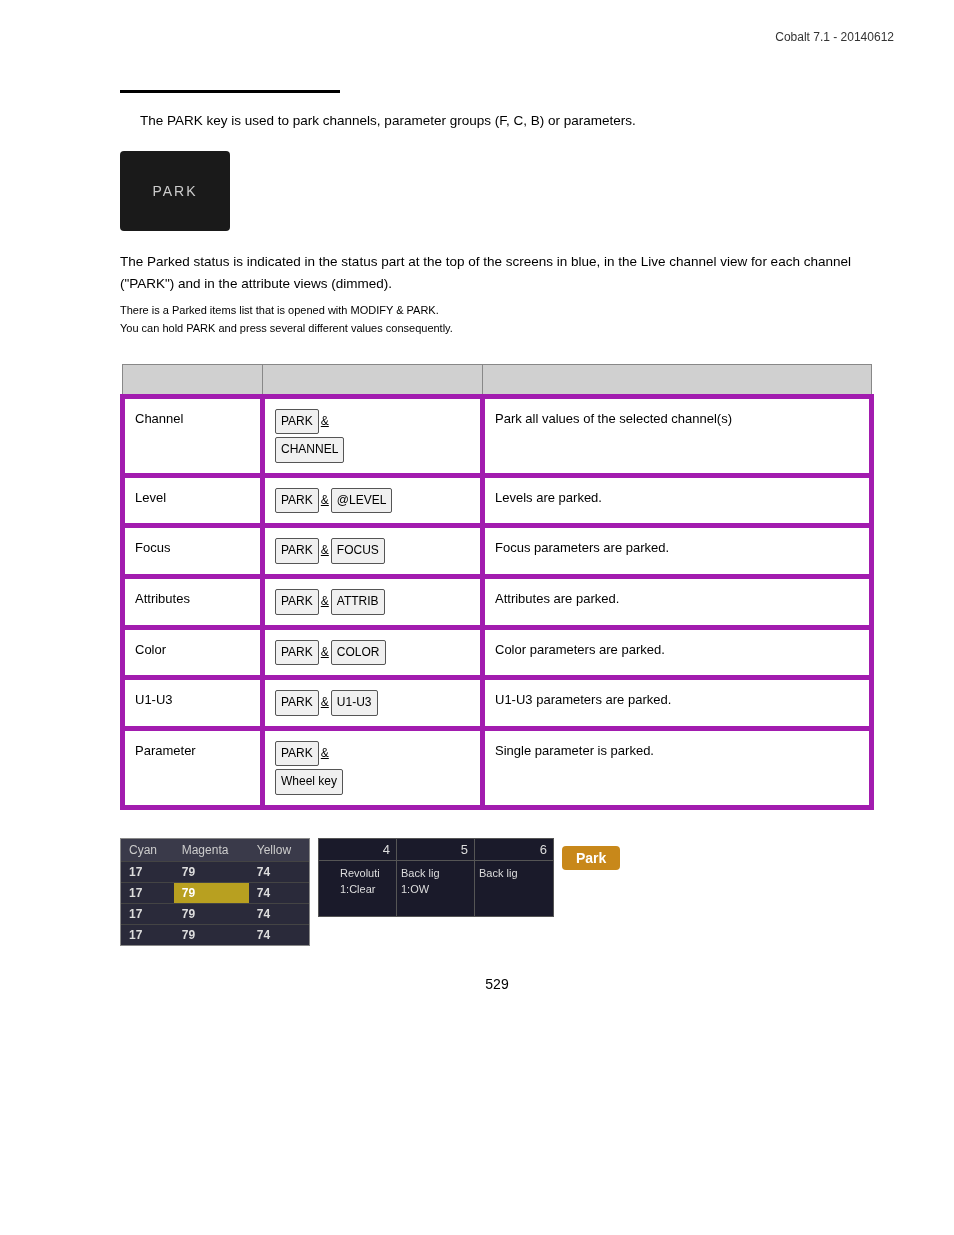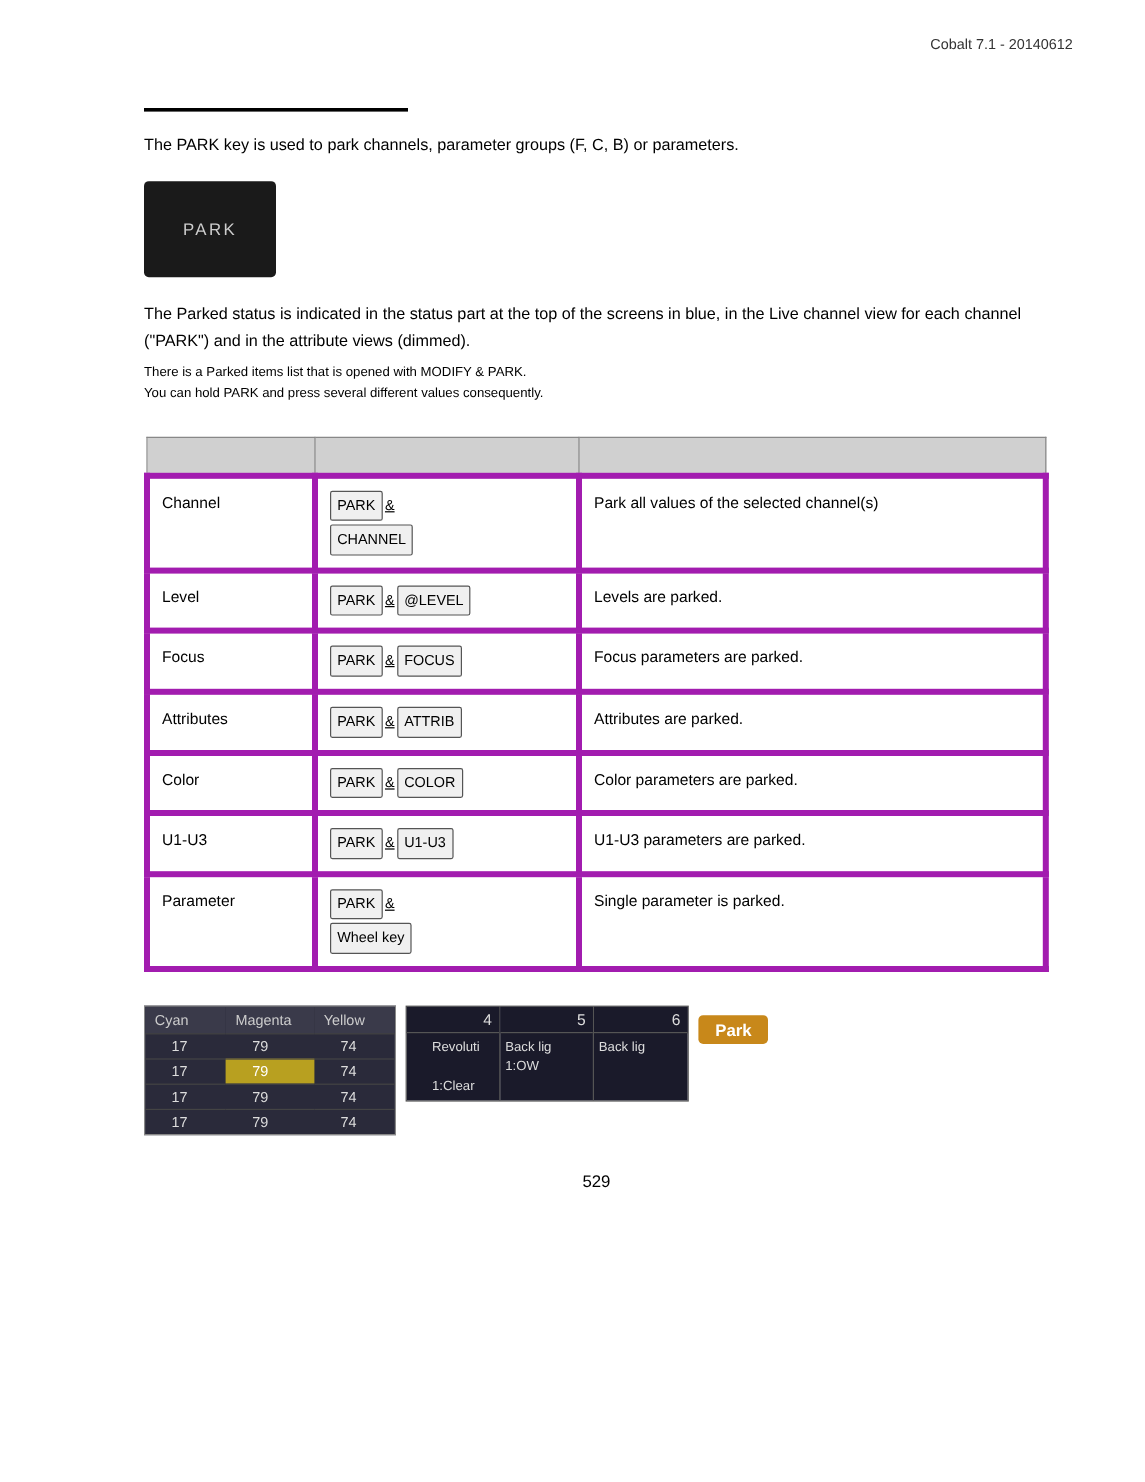--- a/index.html
+++ b/index.html
@@ -32,20 +32,21 @@
       width: 220px;
       border: none;
       border-top: 3px solid #000;
       margin-bottom: 18px;
     }
 
     .intro-text {
       font-size: 13.5px;
       margin-bottom: 20px;
       line-height: 1.5;
+      margin-left: 20px;
     }
 
     .park-key-image {
       width: 110px;
       height: 80px;
       background: #1a1a1a;
       border-radius: 4px;
       display: flex;
       align-items: center;
       justify-content: center;
@@ -132,42 +133,43 @@
       gap: 8px;
       align-items: flex-start;
       margin-bottom: 30px;
     }
 
     .cmyk-table-container {
       border: 1px solid #888;
       background: #2a2a3a;
       color: #ddd;
       font-size: 12px;
-      width: 210px;
+      width: 190px;
     }
 
     .cmyk-table {
       width: 100%;
       border-collapse: collapse;
     }
 
     .cmyk-table th {
       background: #3a3a4a;
       color: #ccc;
       padding: 4px 8px;
       text-align: left;
       font-weight: normal;
       font-size: 12px;
     }
 
     .cmyk-table td {
-      padding: 3px 22px;
+      padding: 3px 8px;
       border-top: 1px solid #444;
       color: #ddd;
       font-size: 12px;
+      font-weight: bold;
     }
 
     .cmyk-table td.highlight {
       background: #b8a020;
       color: #fff;
     }
 
     .park-badge {
       background: #c8881a;
       color: #fff;
@@ -346,21 +348,21 @@
         </tbody>
       </table>
     </div>
 
     <div style="display:flex; border:1px solid #555;">
 
       <div style="width:78px; border-right:1px solid #555; background:#1a1a2a;">
         <div style="color:#ddd; font-size:13px; padding:3px 6px; border-bottom:1px solid #555; text-align:right; background:#1a1a2a;">4</div>
         <div style="color:#ddd; font-size:11px; padding:6px 21px; min-height:55px;">
           <div>Revoluti</div>
-          <div style="margin-top:20px;">1:Clear</div>
+          <div style="margin-top:4px;">1:Clear</div>
         </div>
       </div>
 
       <div style="width:78px; border-right:1px solid #555; background:#1a1a2a;">
         <div style="color:#ddd; font-size:13px; padding:3px 6px; border-bottom:1px solid #555; text-align:right; background:#1a1a2a;">5</div>
         <div style="color:#ddd; font-size:11px; padding:6px 4px; min-height:55px;">
           <div>Back lig</div>
           <div style="margin-top:4px;">1:OW</div>
         </div>
       </div>

